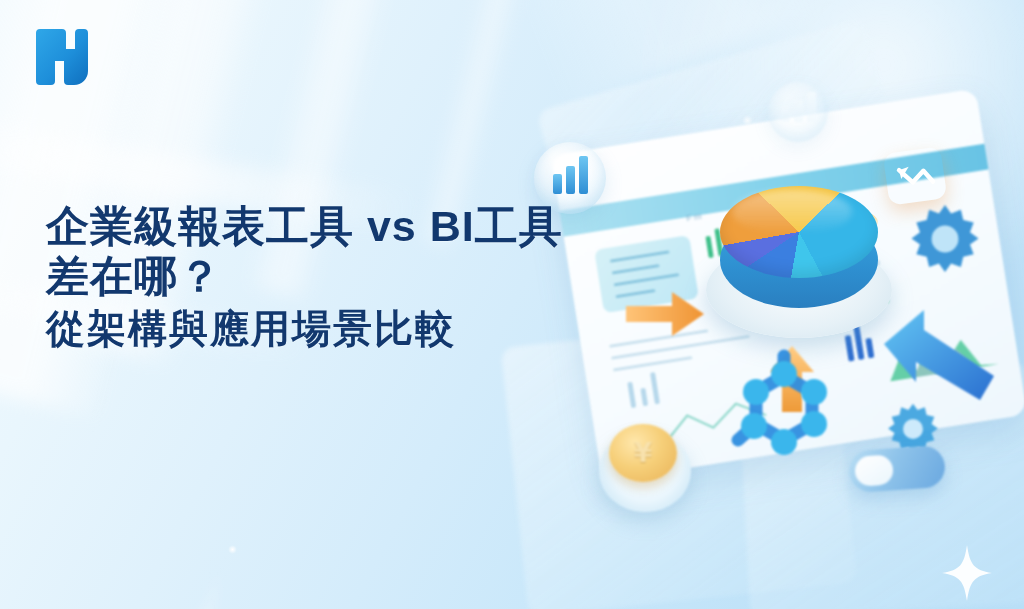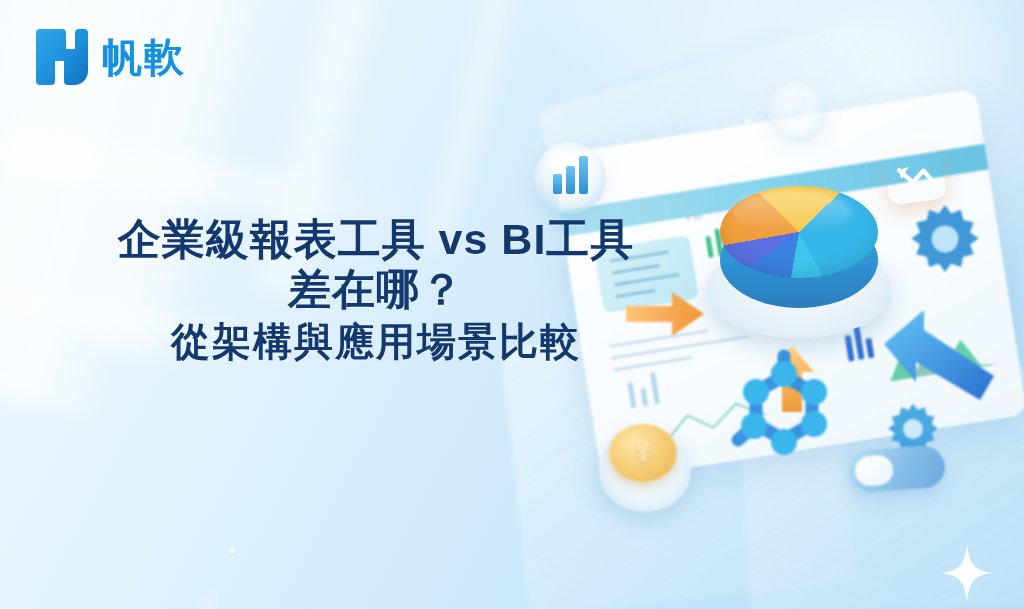--- a/index.html
+++ b/index.html
@@ -81,23 +81,22 @@
     letter-spacing: 2px;
     color: #1591e0;
     line-height: 1;
     font-family: "Liberation Sans", "DejaVu Sans", sans-serif;
   }
 
   
   .headline {
     position: absolute;
     left: 46px;
-    top: 215px;
+    top: 202px;
     width: 660px;
-    text-align: center;
   }
   .hl-line {
     color: #12386e;
     font-weight: 700;
     line-height: 1.16;
     letter-spacing: 1px;
     text-shadow: 0 1px 0 rgba(255,255,255,.35);
     white-space: nowrap;
   }
   .hl-1 { font-size: 43px; }
@@ -437,21 +436,20 @@
         <linearGradient id="lg" x1="0" y1="0" x2="1" y2="1">
           <stop offset="0%" stop-color="#2fa7e8"></stop>
           <stop offset="55%" stop-color="#1e8fda"></stop>
           <stop offset="100%" stop-color="#0f6fbe"></stop>
         </linearGradient>
       </defs>
       <path d="M6 2 H28 A4 4 0 0 1 32 6 V22 H41 V6 A4 4 0 0 1 45 2 H50 A4 4 0 0 1 54 6 V44
                A14 14 0 0 1 40 58 H34 A4 4 0 0 1 30 54 V34 H21 V54 A4 4 0 0 1 17 58 H6
                A4 4 0 0 1 2 54 V6 A4 4 0 0 1 6 2 Z" fill="url(#lg)"></path>
     </svg>
-    <span class="logo-word">帆軟</span>
   </div>
 
   <div class="headline">
     <div class="hl-line hl-1">企業級報表工具 vs BI工具</div>
     <div class="hl-line hl-2">差在哪？</div>
     <div class="hl-line hl-3">從架構與應用場景比較</div>
   </div>
 
 </div>
 

